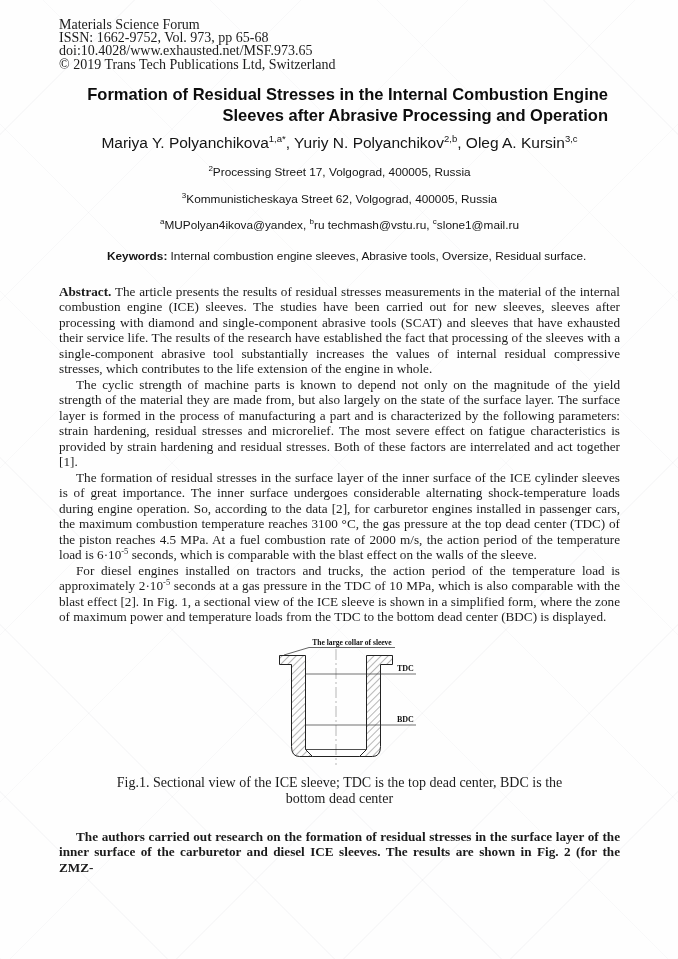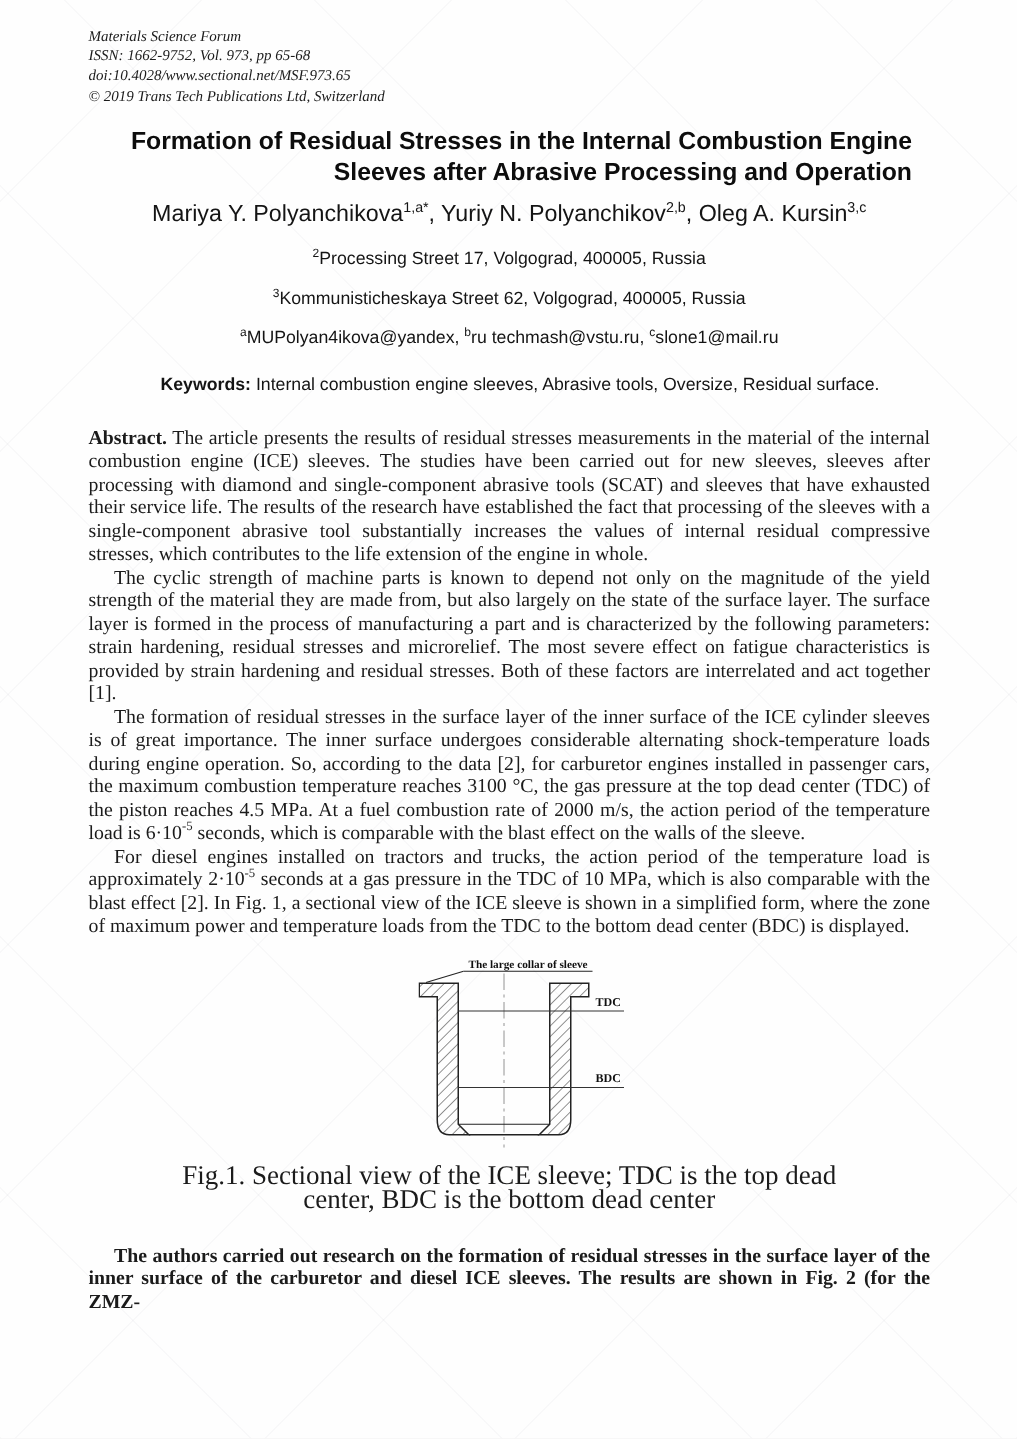--- a/index.html
+++ b/index.html
@@ -9,21 +9,21 @@
     width:678px;height:959px;
     box-sizing:border-box;
     padding:18px 58px 0 59px;
     background:
       repeating-linear-gradient(45deg, rgba(150,150,165,0.055) 0px, rgba(150,150,165,0.055) 1px, transparent 1px, transparent 118px),
       repeating-linear-gradient(-45deg, rgba(150,150,165,0.055) 0px, rgba(150,150,165,0.055) 1px, transparent 1px, transparent 118px),
       #fefefe;
     color:#1b1b1b;
     font-family:"Liberation Serif", serif;
   }
-  .meta-row{display:flex;justify-content:space-between;font-style:italic;font-size:10px;line-height:13.2px;gap:44px;}
+  .meta-row{display:flex;justify-content:space-between;font-size:14px;line-height:13.2px;gap:44px;}
   .meta-left div{white-space:nowrap;}
   .meta-right{text-align:right;}
   .title{
     margin-top:13px;text-align:right;
     font-family:"Liberation Sans", sans-serif;font-weight:bold;
     font-size:16.5px;line-height:21px;color:#0d0d0d;
     padding:0 12px;
   }
   .authors{
     margin-top:7px;text-align:center;
@@ -36,34 +36,34 @@
   .keywords{margin-top:17px;font-family:"Liberation Sans", sans-serif;font-size:11.8px;color:#141414;}
   .keywords b{font-weight:bold;padding-left:48px;}
   .body-text{font-size:13.2px;line-height:15.5px;text-align:justify;}
   .abstract{margin-top:21px;}
   .para{text-indent:17px;}
   .body-text sup{font-size:8.5px;line-height:0;}
   .figure-wrap{margin-top:12px;height:132px;}
   .figure-wrap svg{display:block;margin-left:220px;}
   .fig-caption{
     margin:6px auto 0;max-width:452px;text-align:center;
-    font-size:18px;line-height:16px;
+    font-size:14px;line-height:16px;
   }
   .after-fig{margin-top:22px;font-weight:bold;}
 </style>
 </head>
 <body>
 
 <div class="page">
 
   <div class="meta-row">
     <div class="meta-left">
       <div>Materials Science Forum</div>
       <div>ISSN: 1662-9752, Vol. 973, pp 65-68</div>
-      <div>doi:10.4028/www.sectional.net/MSF.973.65</div>
+      <div>doi:10.4028/www.exhausted.net/MSF.973.65</div>
       <div>© 2019 Trans Tech Publications Ltd, Switzerland</div>
     </div>
   </div>
 
   <div class="title">Formation of Residual Stresses in the Internal Combustion Engine Sleeves after Abrasive Processing and Operation</div>
 
   <div class="authors"><span>Mariya Y. Polyanchikova</span><sup>1,a*</sup><span>, </span><span>Yuriy N. Polyanchikov</span><sup>2,b</sup><span>, </span><span>Oleg A. Kursin</span><sup>3,c</sup></div>
 
   <div class="affil"><sup>2</sup><span>Processing Street 17, Volgograd, 400005, Russia</span></div>
   <div class="affil"><sup>3</sup><span>Kommunisticheskaya Street 62, Volgograd, 400005, Russia</span></div>

